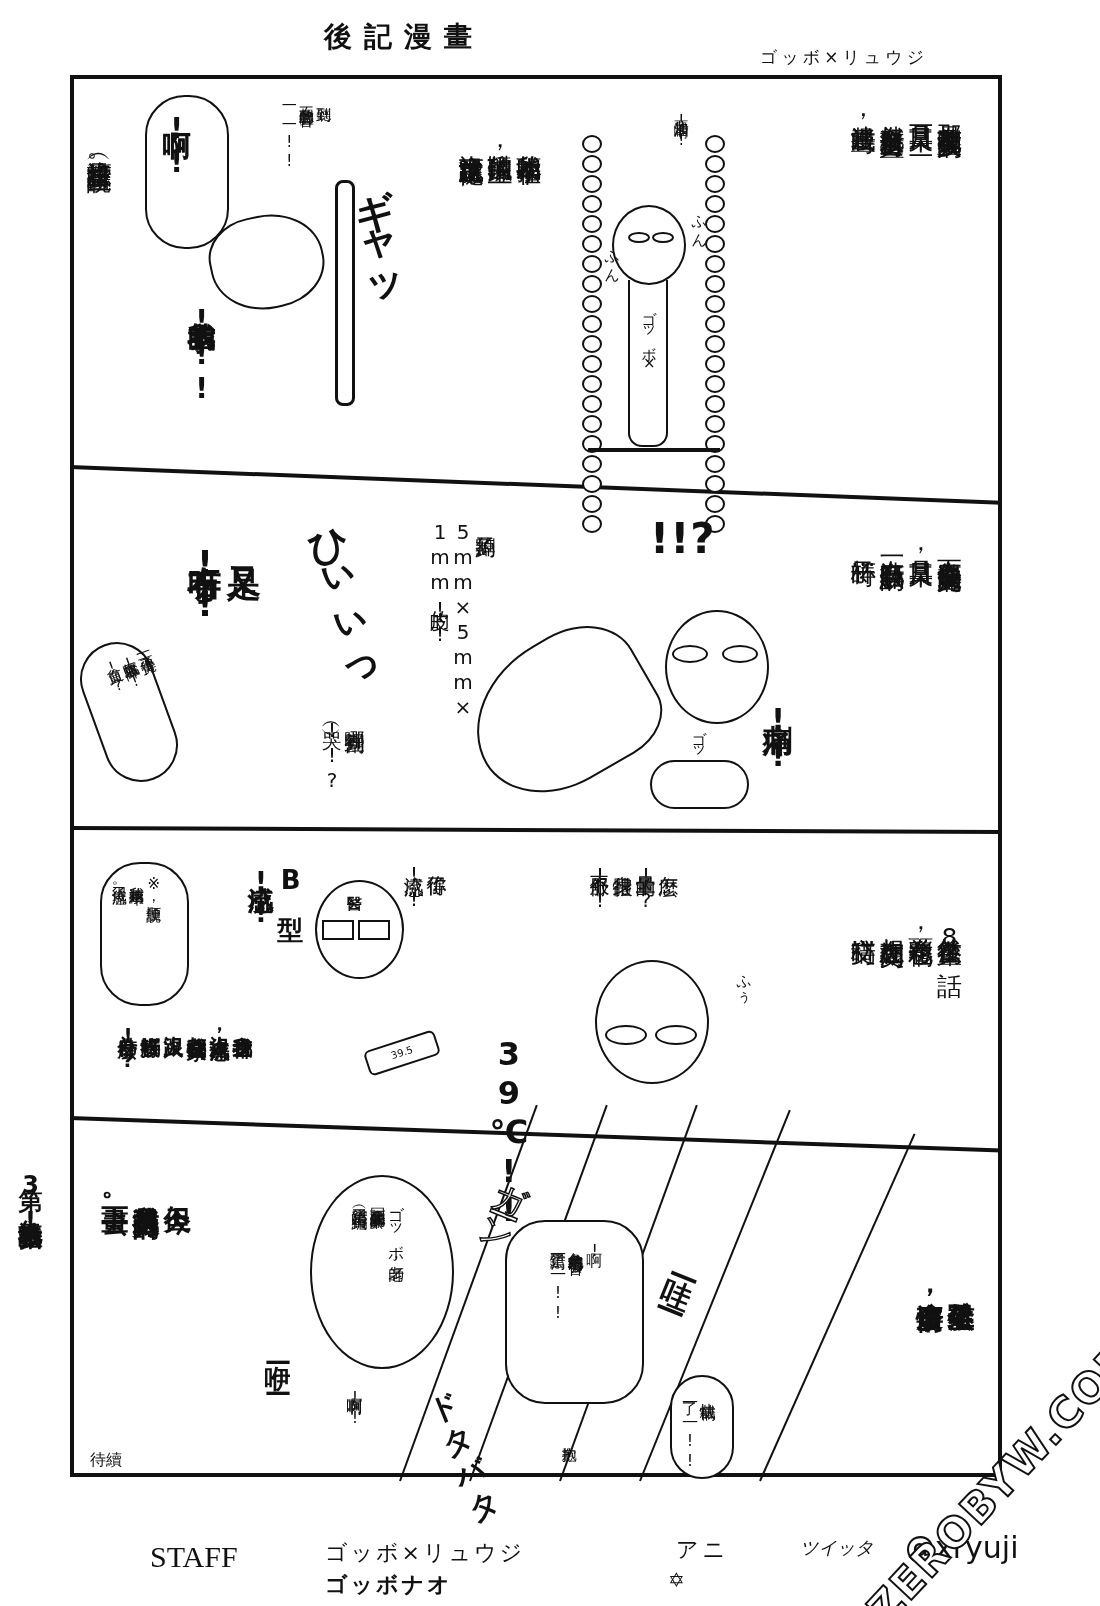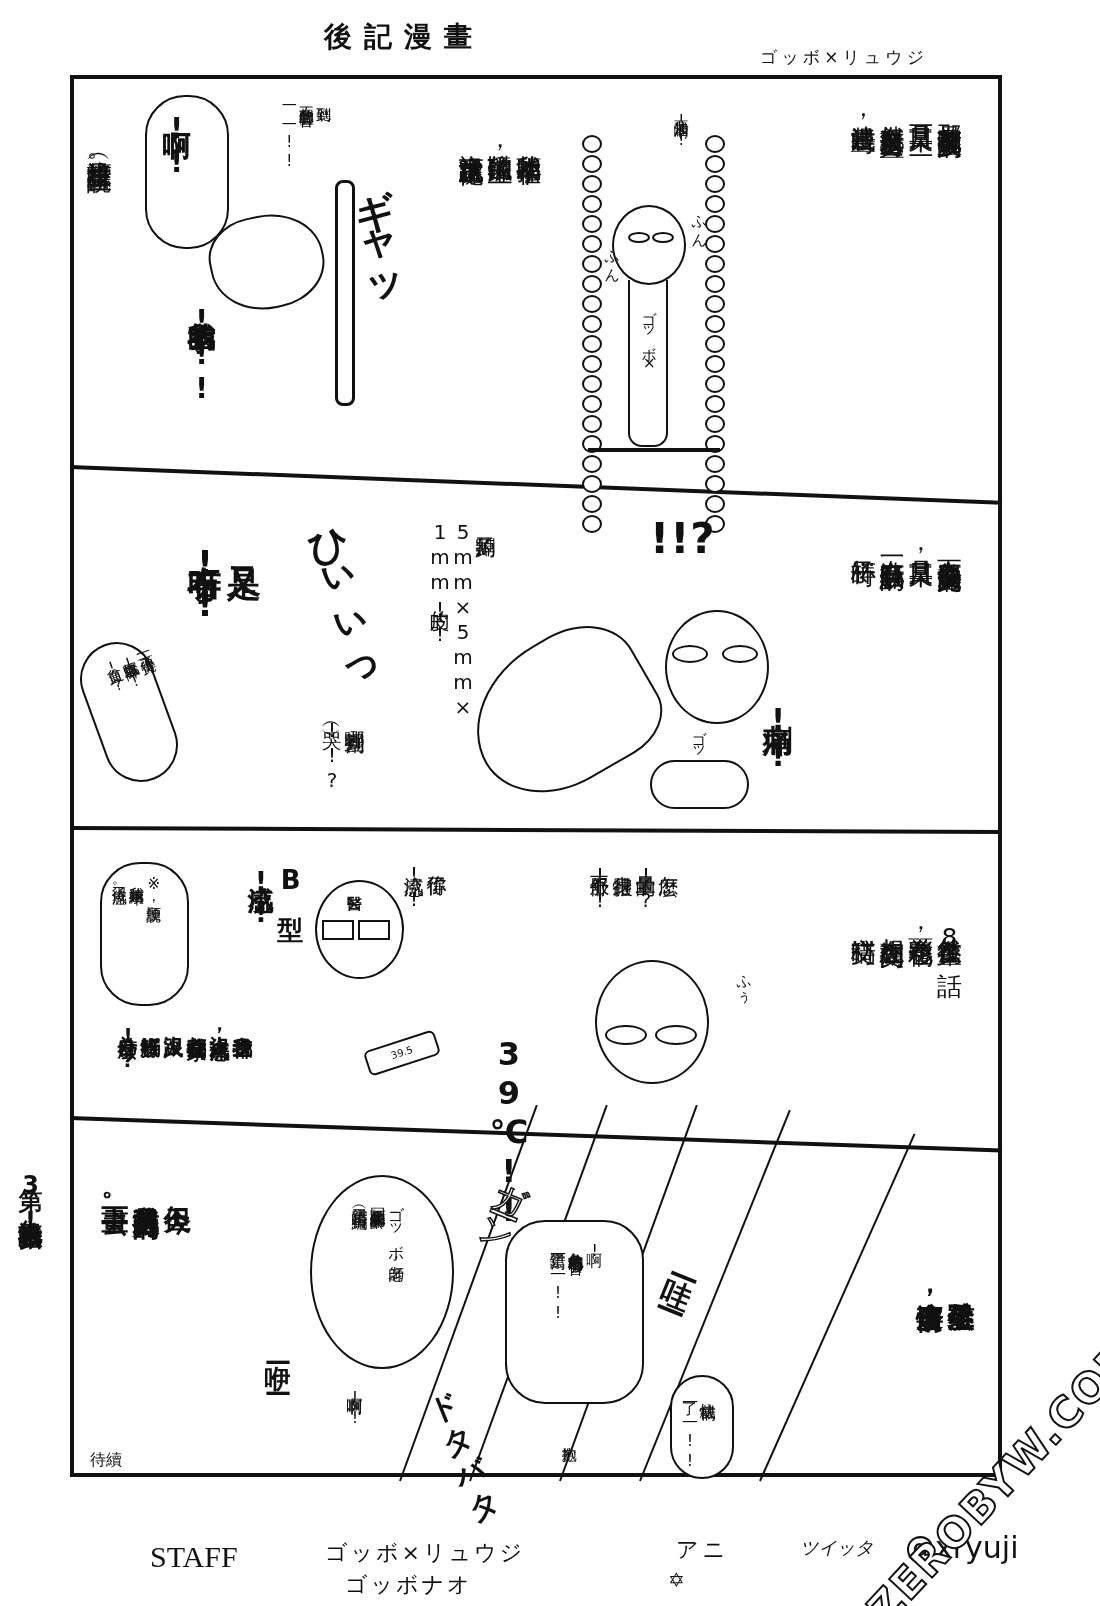--- a/index.html
+++ b/index.html
@@ -212,19 +212,19 @@
   <div class="abs vt sfx" style="left:262px;top:1345px;font-size:26px;">咿——</div>
   <div class="abs vt sfx" style="left:440px;top:1370px;font-size:30px;transform:rotate(-22deg);">ドタバタ</div>
   <div class="abs vt" style="left:490px;top:1160px;font-size:34px;color:#fff;-webkit-text-stroke:1.5px #111;transform:rotate(22deg);">ガーン</div>
   <div class="abs small" style="left:90px;top:1450px;font-size:16px;">待續</div>
 </section>
 
 <div class="abs vt" style="left:16px;top:1170px;font-size:24px;font-weight:bold;">第3集也請多多指教!</div>
 
 <div class="abs staff" style="left:150px;top:1540px;">STAFF</div>
 <div class="abs" style="left:325px;top:1538px;font-size:22px;letter-spacing:3px;">ゴッボ×リュウジ</div>
-<div class="abs" style="left:345px;top:1570px;font-size:22px;letter-spacing:3px;">ゴッボナオ</div>
+<div class="abs" style="left:325px;top:1570px;font-size:22px;letter-spacing:3px;font-weight:bold;">ゴッボナオ</div>
 <div class="abs" style="left:660px;top:1535px;font-size:22px;letter-spacing:4px;margin-left:16px;">アニ</div>
 <div class="abs" style="left:668px;top:1568px;font-size:20px;">✡</div>
 <div class="abs" style="left:800px;top:1536px;font-size:18px;font-style:italic;">ツイッタ</div>
 <div class="abs" style="left:905px;top:1530px;font-size:30px;">@xryuji</div>
 
 <div class="abs watermark" style="left:858px;top:1600px;">ZEROBYW.COM</div>
 
 </body></html>

